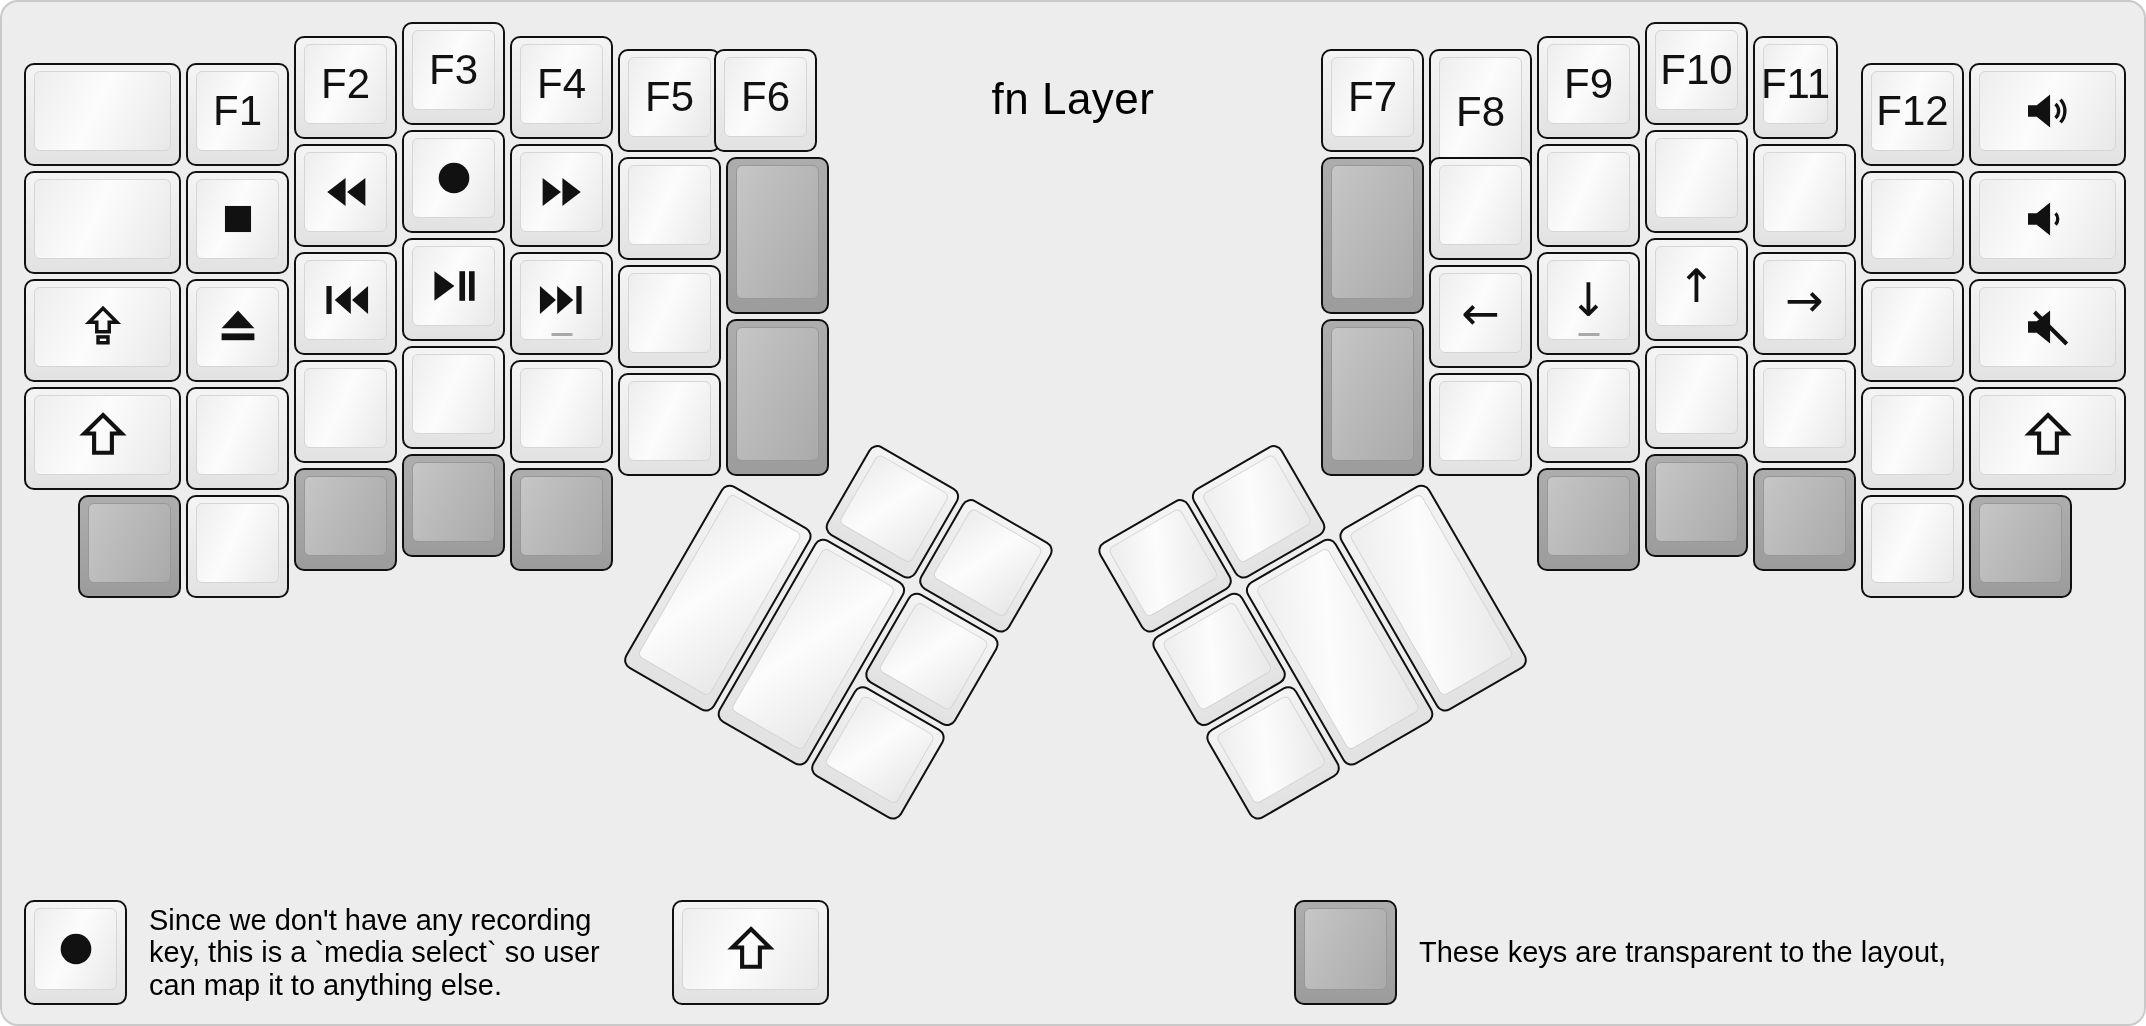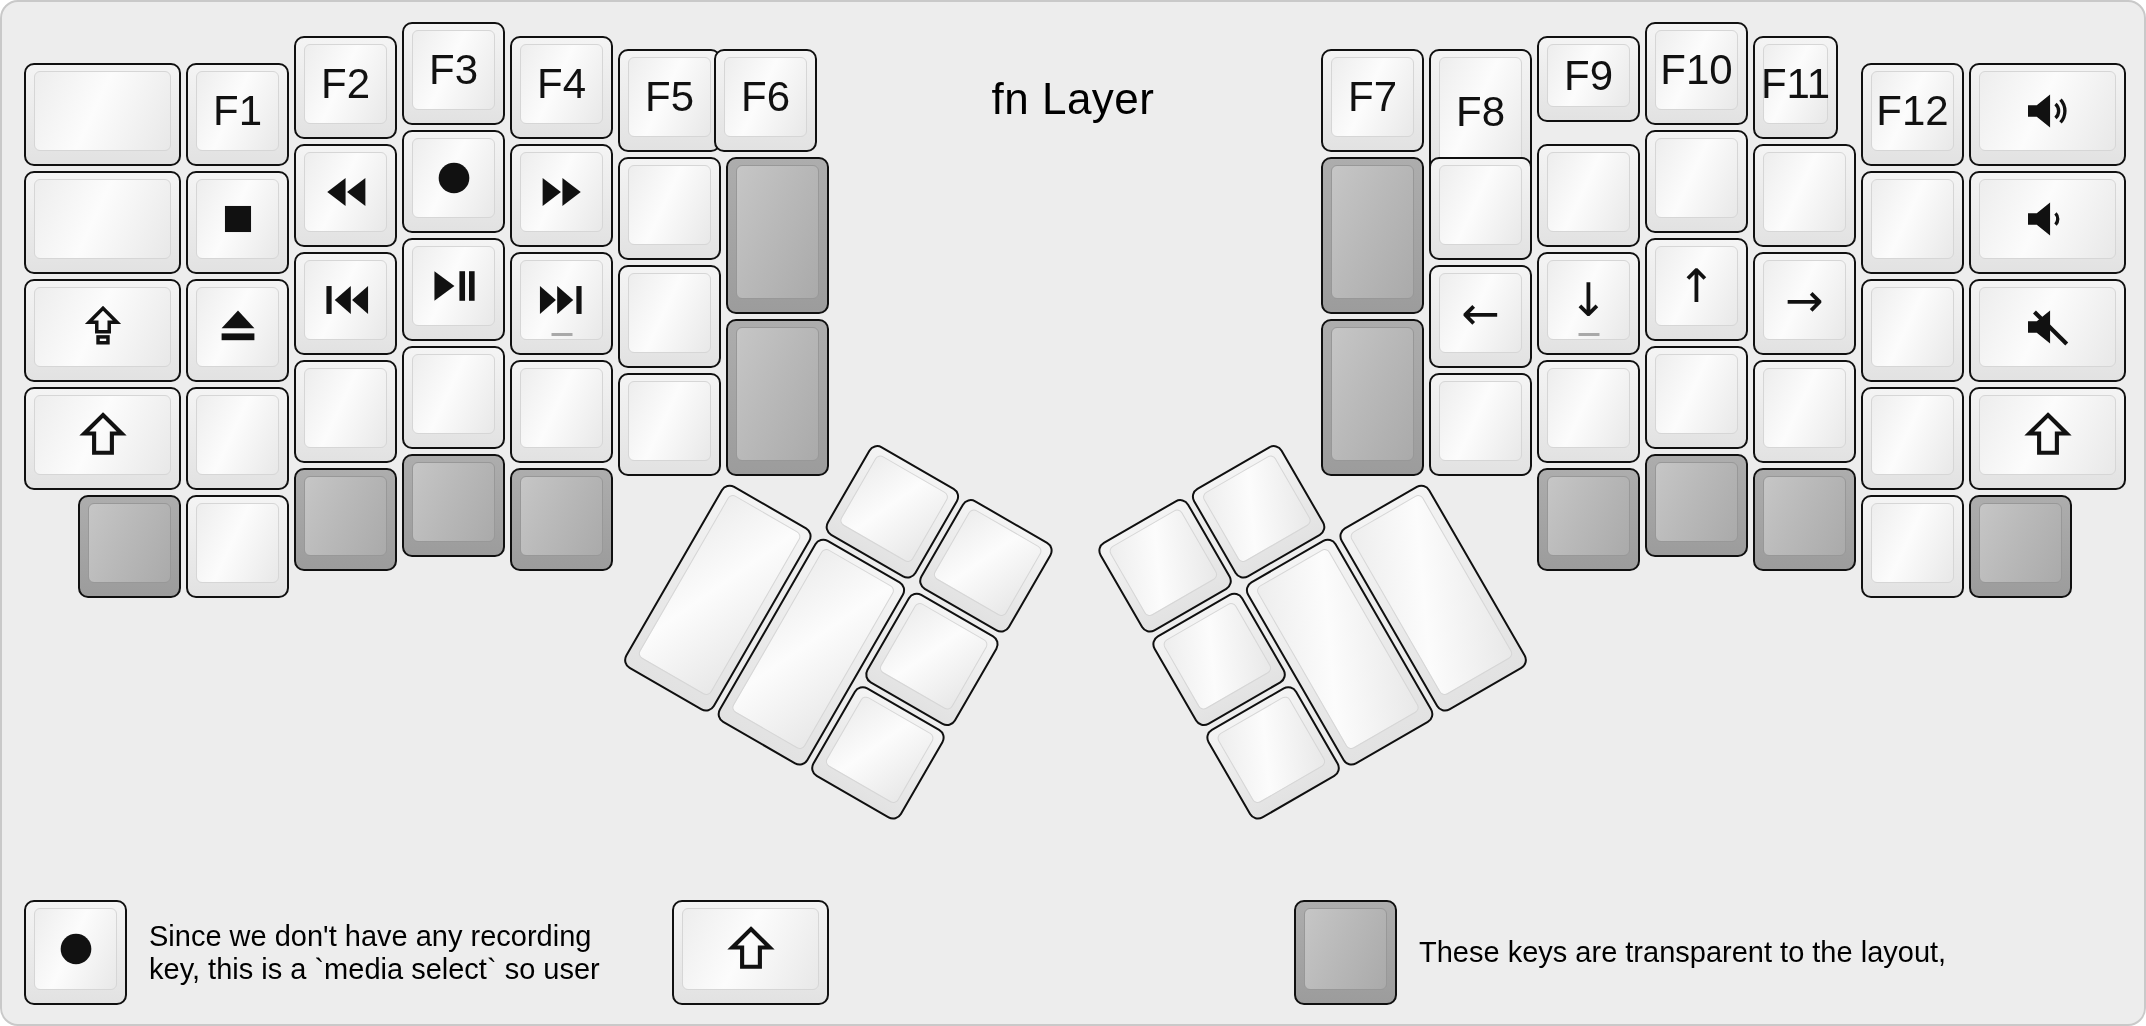--- a/index.html
+++ b/index.html
@@ -267,21 +267,21 @@
         <div class="cap"></div>
       </div>
       <div class="key white" style="left: 1427px; top: 263px; width: 103px; height: 103px;">
         <div class="cap">
           <span class="leg arrow">←</span>
         </div>
       </div>
       <div class="key white" style="left: 1427px; top: 371px; width: 103px; height: 103px;">
         <div class="cap"></div>
       </div>
-      <div class="key white" style="left: 1535px; top: 34px; width: 103px; height: 86px;">
+      <div class="key white" style="left: 1535px; top: 34px; width: 103px; height: 103px;">
         <div class="cap">
           <span class="leg flabel">F9</span>
         </div>
       </div>
       <div class="key white" style="left: 1535px; top: 142px; width: 103px; height: 103px;">
         <div class="cap"></div>
       </div>
       <div class="key white" style="left: 1535px; top: 250px; width: 103px; height: 103px;">
         <div class="cap">
           <span class="leg arrow">↓</span>
@@ -391,20 +391,21 @@
       </div>
       <div class="key gray" style="left: 1967px; top: 493px; width: 103px; height: 103px;">
         <div class="cap"></div>
       </div>
     </div>
 
   <div>
     <div class="lg-text" style="left:147px">
       <div>Since we don't have any recording</div>
       <div>key, this is a `media select` so user</div>
+      <div>can map it to anything else.</div>
     </div>
     <div class="lg-text" style="left:850px">
     </div>
     <div class="lg-text" style="left:1417px">
       <div>These keys are transparent to the layout,</div>
     </div>
   </div>
 <div class="key white" style="left: 22px; top: 898px; width: 103px; height: 105px;">
       <div class="cap">
         <span class="leg icon">

